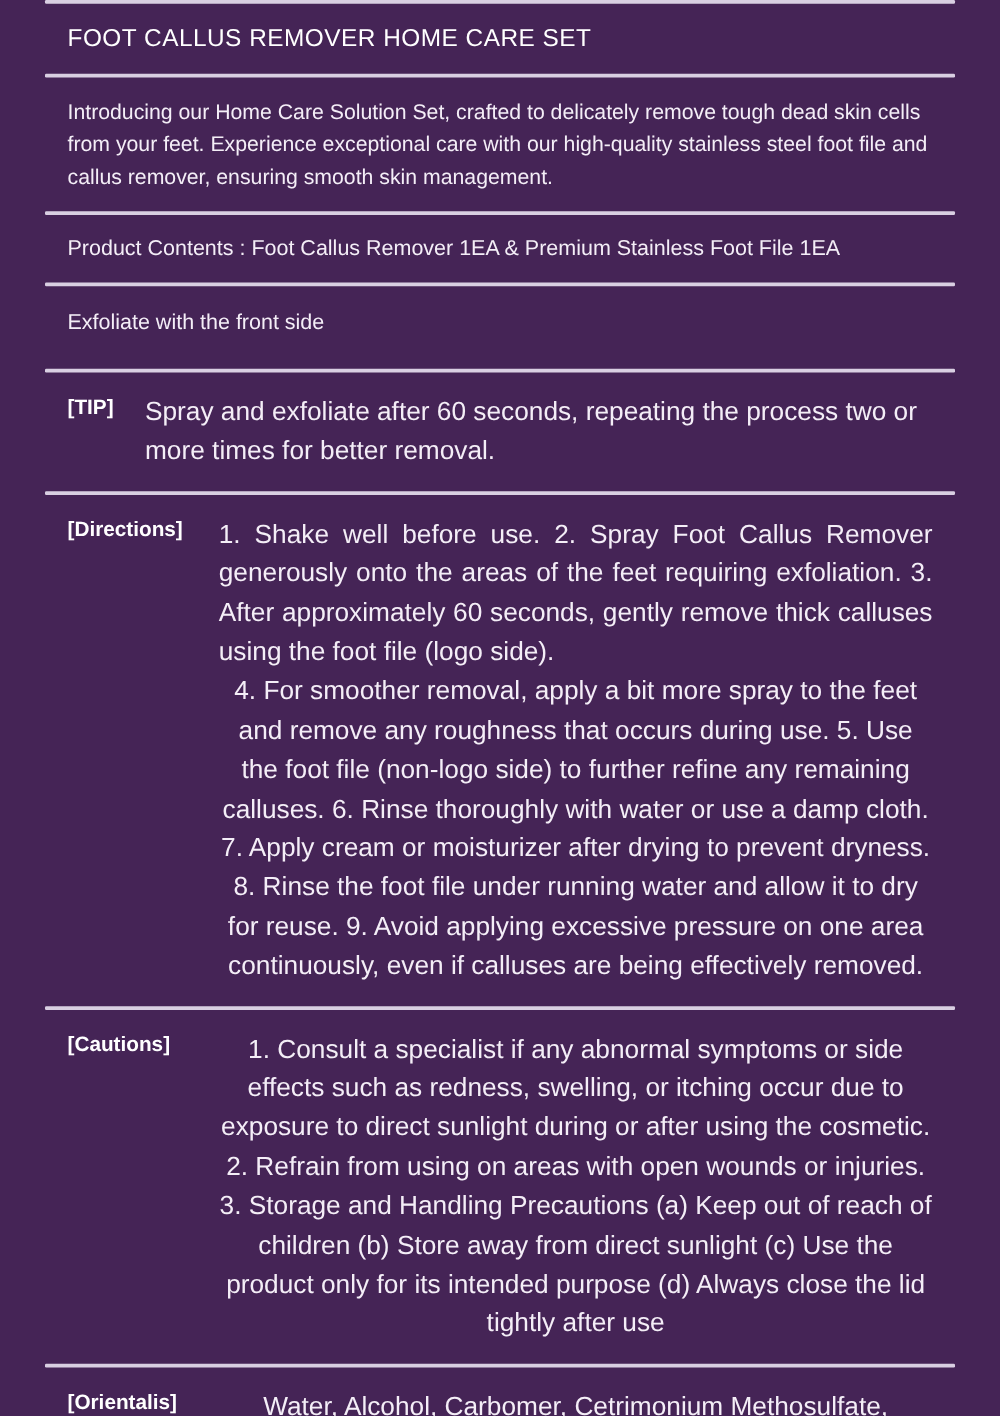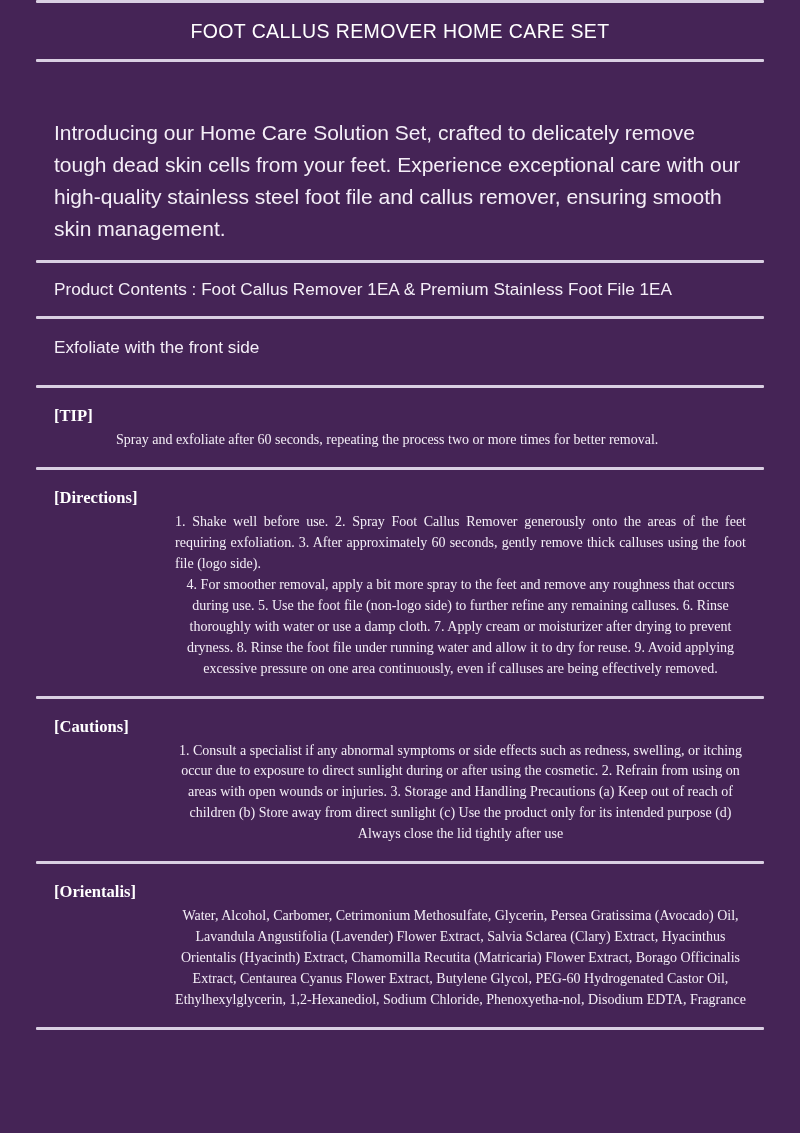--- a/index.html
+++ b/index.html
@@ -32,29 +32,27 @@
 
   .block { padding: 0; }
 
   .title {
     font-size: 19.5px;
     letter-spacing: 0.4px;
     font-weight: 400;
     color: #ffffff;
     padding: 17px 18px 16px 18px;
     white-space: nowrap;
-    text-align: center;
   }
 
   .para {
-    font-size: 21px;
+    font-size: 17px;
     line-height: 1.52;
     color: #f4eef7;
     padding: 15px 18px 15px 18px;
-    margin-top: 40px;
   }
 
   .contents {
     font-size: 17.2px;
     line-height: 1.5;
     color: #f4eef7;
     padding: 14px 18px 14px 18px;
     white-space: nowrap;
   }
 
@@ -64,36 +62,34 @@
     color: #f4eef7;
     padding: 16px 18px 24px 18px;
   }
   .howto div { white-space: nowrap; }
 
   
   .row {
     display: flex;
     align-items: flex-start;
     padding: 16px 18px 16px 18px;
-    font-family: Liberation Serif, serif;
   }
   .row .label {
     flex: 0 0 auto;
     font-weight: bold;
     font-size: 16.6px;
     color: #ffffff;
     line-height: 1.5;
     white-space: nowrap;
   }
   .row .body {
     flex: 1 1 auto;
-    font-size: 14px;
+    font-size: 21px;
     line-height: 1.495;
     color: #f4eef7;
-    margin-top: 26px;
   }
 
   
   .row.tip .label { width: 62px; }
   .row.tip .body  { text-align: left; }
 
   
   .row.wide .label { width: 121px; }
 
   .just { text-align: justify; text-justify: inter-word; }

